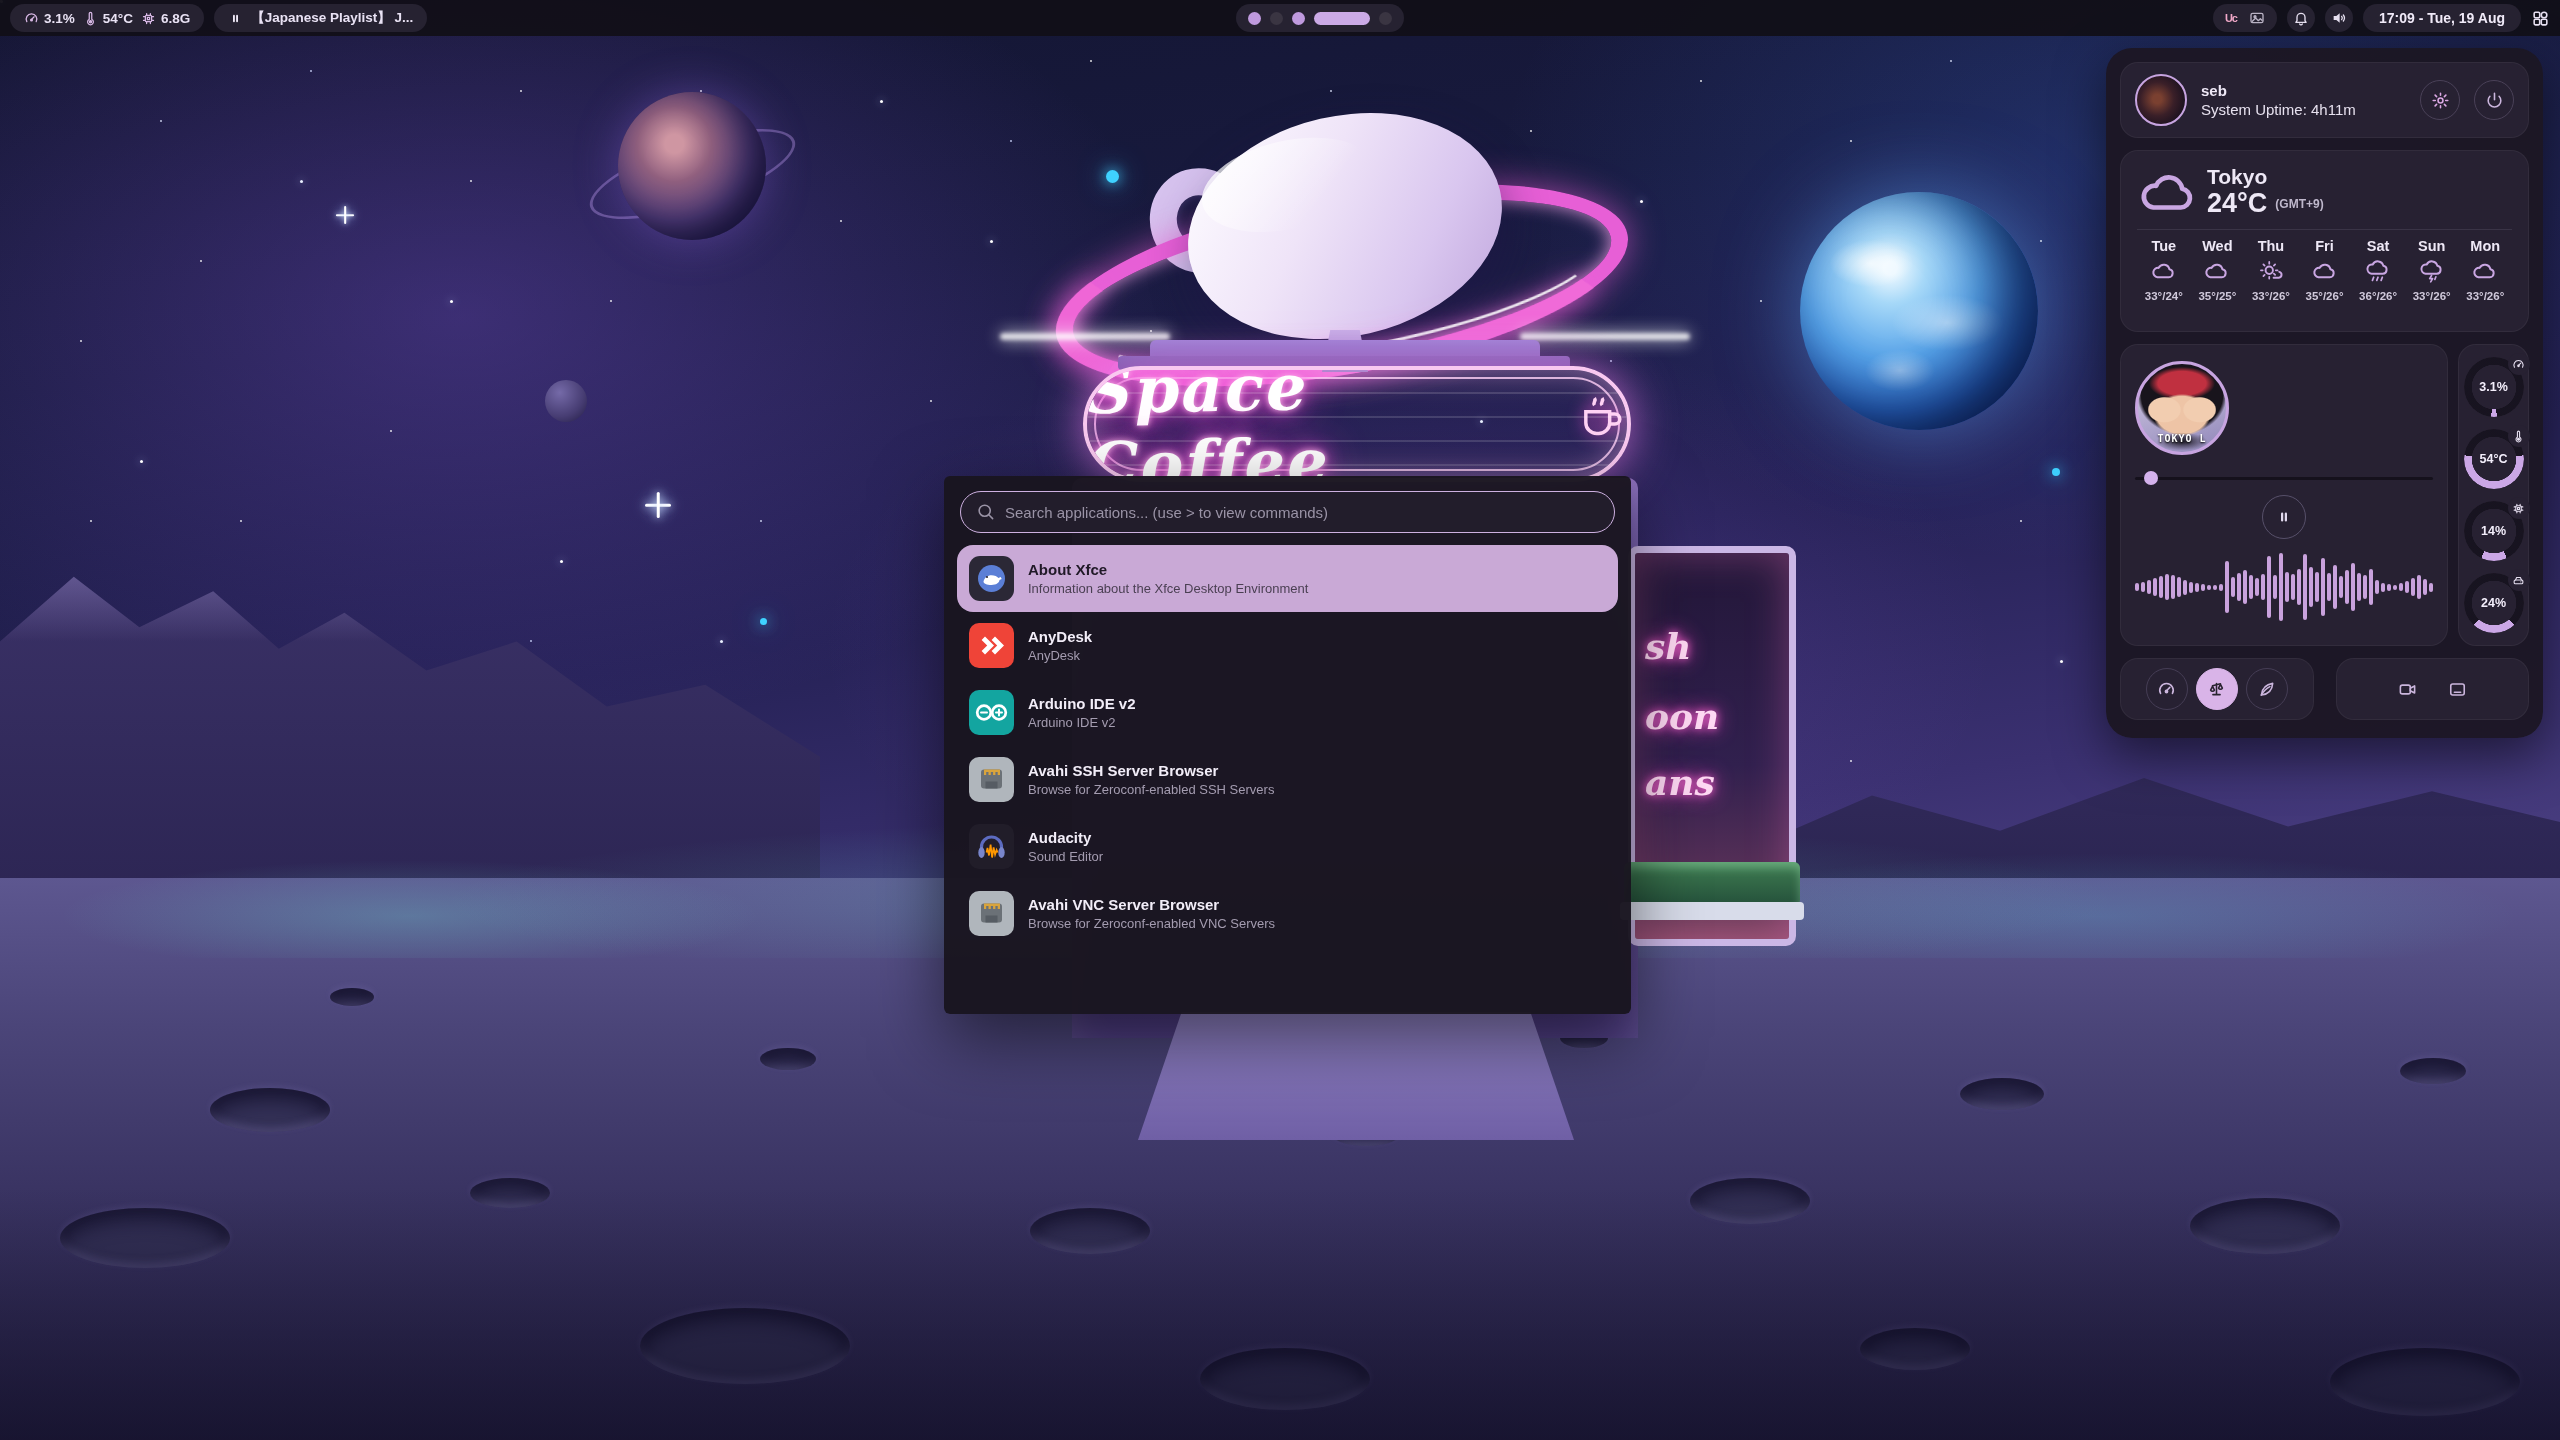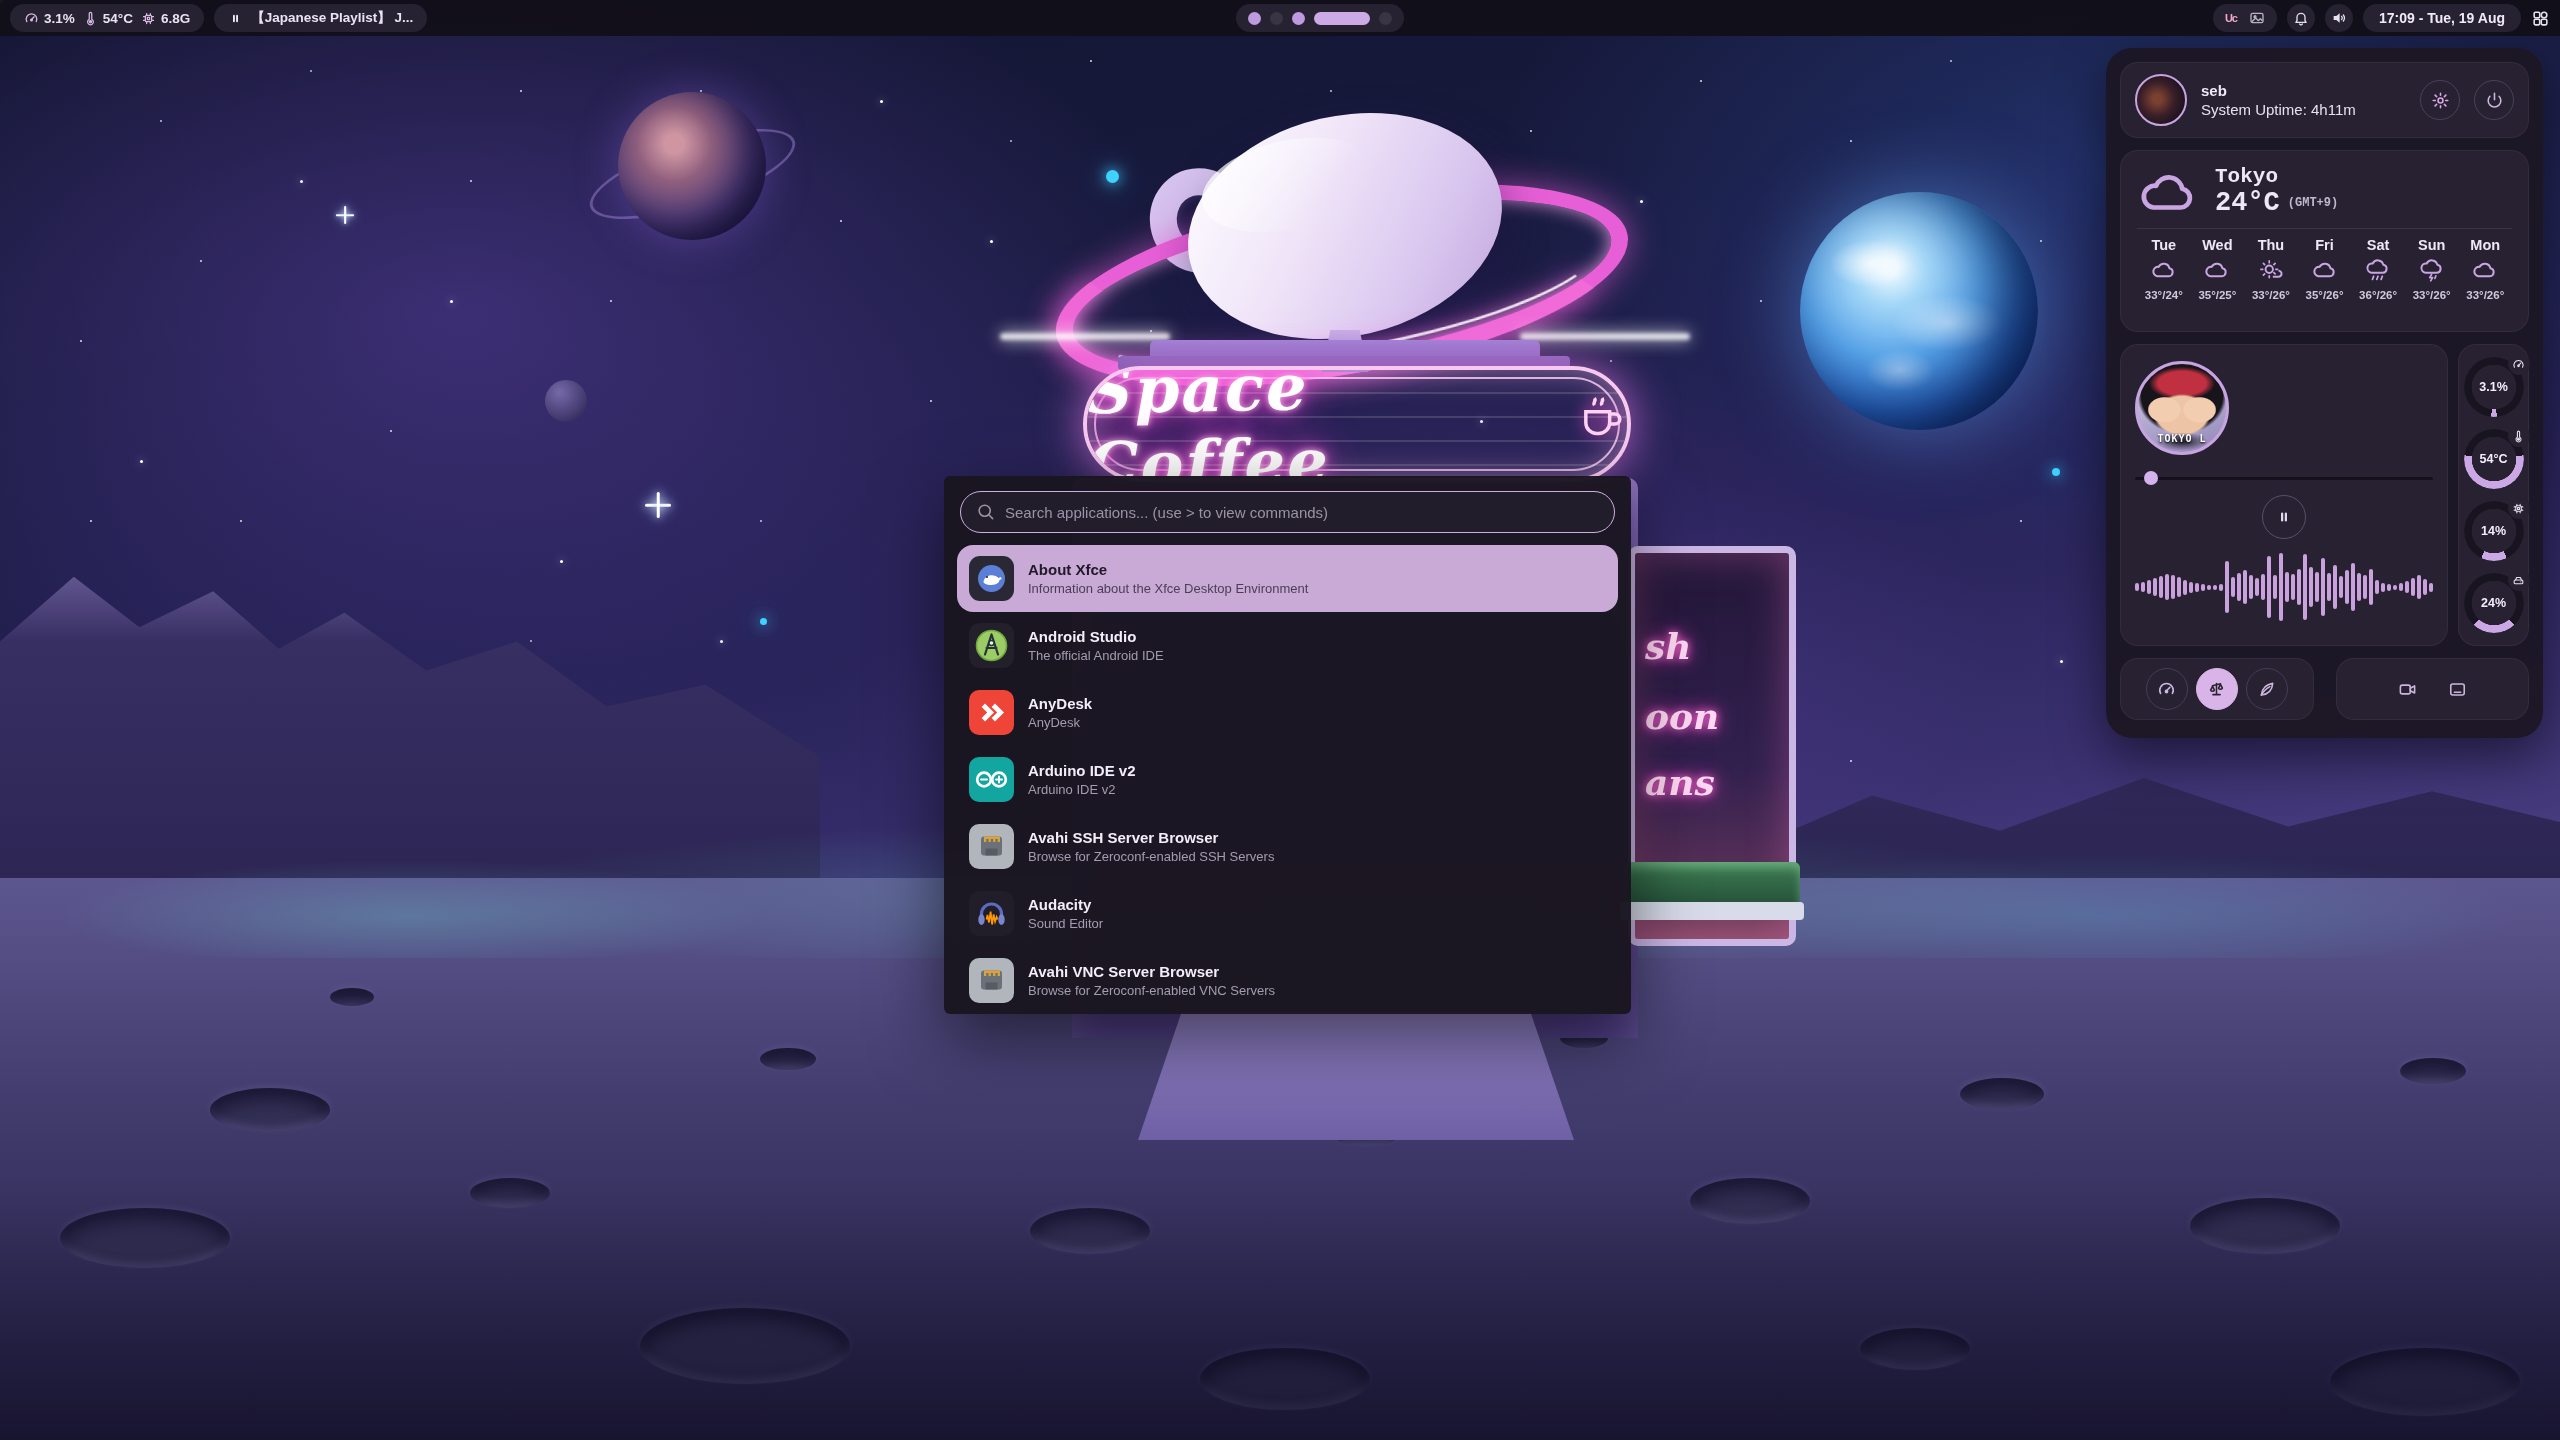--- a/index.html
+++ b/index.html
@@ -171,21 +171,21 @@
     background:radial-gradient(circle at 42% 48%,#7a4030 0 12%,#3a1f28 45%,#17101e 80%);}
   .user-texts{flex:1;}
   .user-name{font-size:15px;font-weight:bold;}
   .user-uptime{font-size:15px;color:#e7e1ef;margin-top:2px;}
   .round-btn{width:40px;height:40px;border-radius:50%;border:1.4px solid #4a4158;display:flex;
     align-items:center;justify-content:center;color:#cbb6dd;background:transparent;}
   .round-btn svg{width:19px;height:19px;}
   .round-btn.pink{color:#dba8e4;}
 
   .weather-card{margin-top:12px;height:182px;padding:14px 16px 10px;}
-  .weather-top{display:flex;align-items:center;gap:16px;font-family:Liberation Mono, monospace;}
+  .weather-top{display:flex;align-items:center;gap:8px;}
   .big-cloud{color:#c9a6e2;display:flex;}
   .big-cloud svg{width:62px;height:48px;}
   .city-line{font-size:21px;font-weight:bold;line-height:1.1;}
   .temp-line{display:flex;align-items:center;gap:8px;}
   .temp-val{font-size:27px;font-weight:bold;}
   .tz{font-size:12px;font-weight:bold;color:#bfb8cc;}
   .w-divider{height:1px;background:#3a3446;margin:10px 0 8px;}
   .forecast{display:flex;}
   .fc-col{flex:1;display:flex;flex-direction:column;align-items:center;gap:5px;}
   .fc-day{font-size:14.5px;font-weight:bold;}
@@ -424,35 +424,20 @@
           <svg viewBox="0 0 45 45">
             <rect width="45" height="45" rx="11" fill="#2b2836"></rect>
             <circle cx="22.5" cy="22.5" r="13.5" fill="#5b7fd6"></circle>
             <path d="M14.5 25.5c.8-4 4.2-6.3 8-6.3 3 0 5.8 1.1 6.9 2.9l2.3-1.2 1 2-2.2 1.2c-.2 3-3.4 4.9-8 4.9-4.7 0-8-1.2-8-3.5z" fill="#fff"></path>
             <circle cx="18" cy="21" r="1.1" fill="#2b2836"></circle>
           </svg>
         </span>
     <span class="app-texts">
           <span class="app-title">About Xfce</span>
     <span class="app-desc">Information about the Xfce Desktop Environment</span>
-        </span>
-      </div>
-      <div class="app-row">
-        <span class="app-icon">
-          <svg viewBox="0 0 45 45">
-            <rect width="45" height="45" rx="11" fill="#23202c"></rect>
-            <circle cx="22.5" cy="22.5" r="15" fill="#9ccc65"></circle>
-            <circle cx="22.5" cy="22.5" r="15" fill="none" stroke="#6fa83e" stroke-width="1.6"></circle>
-            <path d="M22.5 11.5l6.5 20M22.5 11.5l-6.5 20M17.5 25h10" stroke="#263238" stroke-width="2.2" fill="none" stroke-linecap="round"></path>
-            <circle cx="22.5" cy="20" r="2.5" fill="#e8f5e9" stroke="#263238" stroke-width="1.4"></circle>
-          </svg>
-        </span>
-    <span class="app-texts">
-          <span class="app-title">Android Studio</span>
-    <span class="app-desc">The official Android IDE</span>
         </span>
       </div>
       <div class="app-row">
         <span class="app-icon">
           <svg viewBox="0 0 45 45">
             <rect width="45" height="45" rx="10" fill="#ef4438"></rect>
             <path d="M16 13.5l9 9-9 9-3.4-3.4 5.6-5.6-5.6-5.6zM26 13.5l9 9-9 9-3.4-3.4 5.6-5.6-5.6-5.6z" fill="#fff"></path>
           </svg>
         </span>
     <span class="app-texts">

